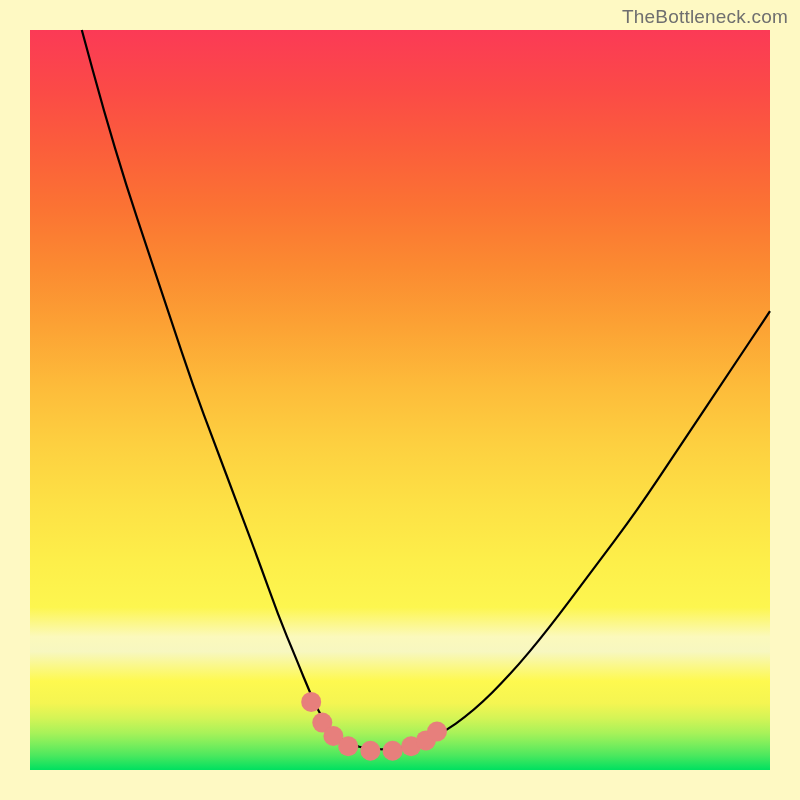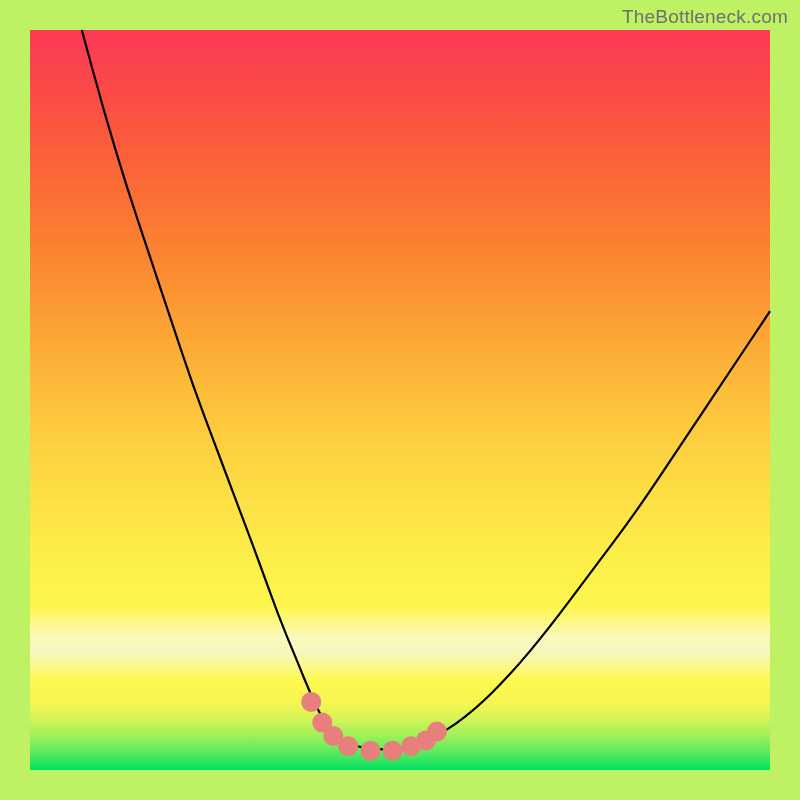--- a/index.html
+++ b/index.html
@@ -8,21 +8,21 @@
     width: 800px;
     height: 800px;
     background: #000;
     overflow: hidden;
     font-family: Arial, Helvetica, sans-serif;
   }
   .frame {
     position: relative;
     width: 800px;
     height: 800px;
-    background: #bef264;
+    background: #fef9c3;
   }
   .plot-area {
     position: absolute;
     left: 30px;
     top: 30px;
     width: 740px;
     height: 740px;
     
     background: linear-gradient(
       to top,

